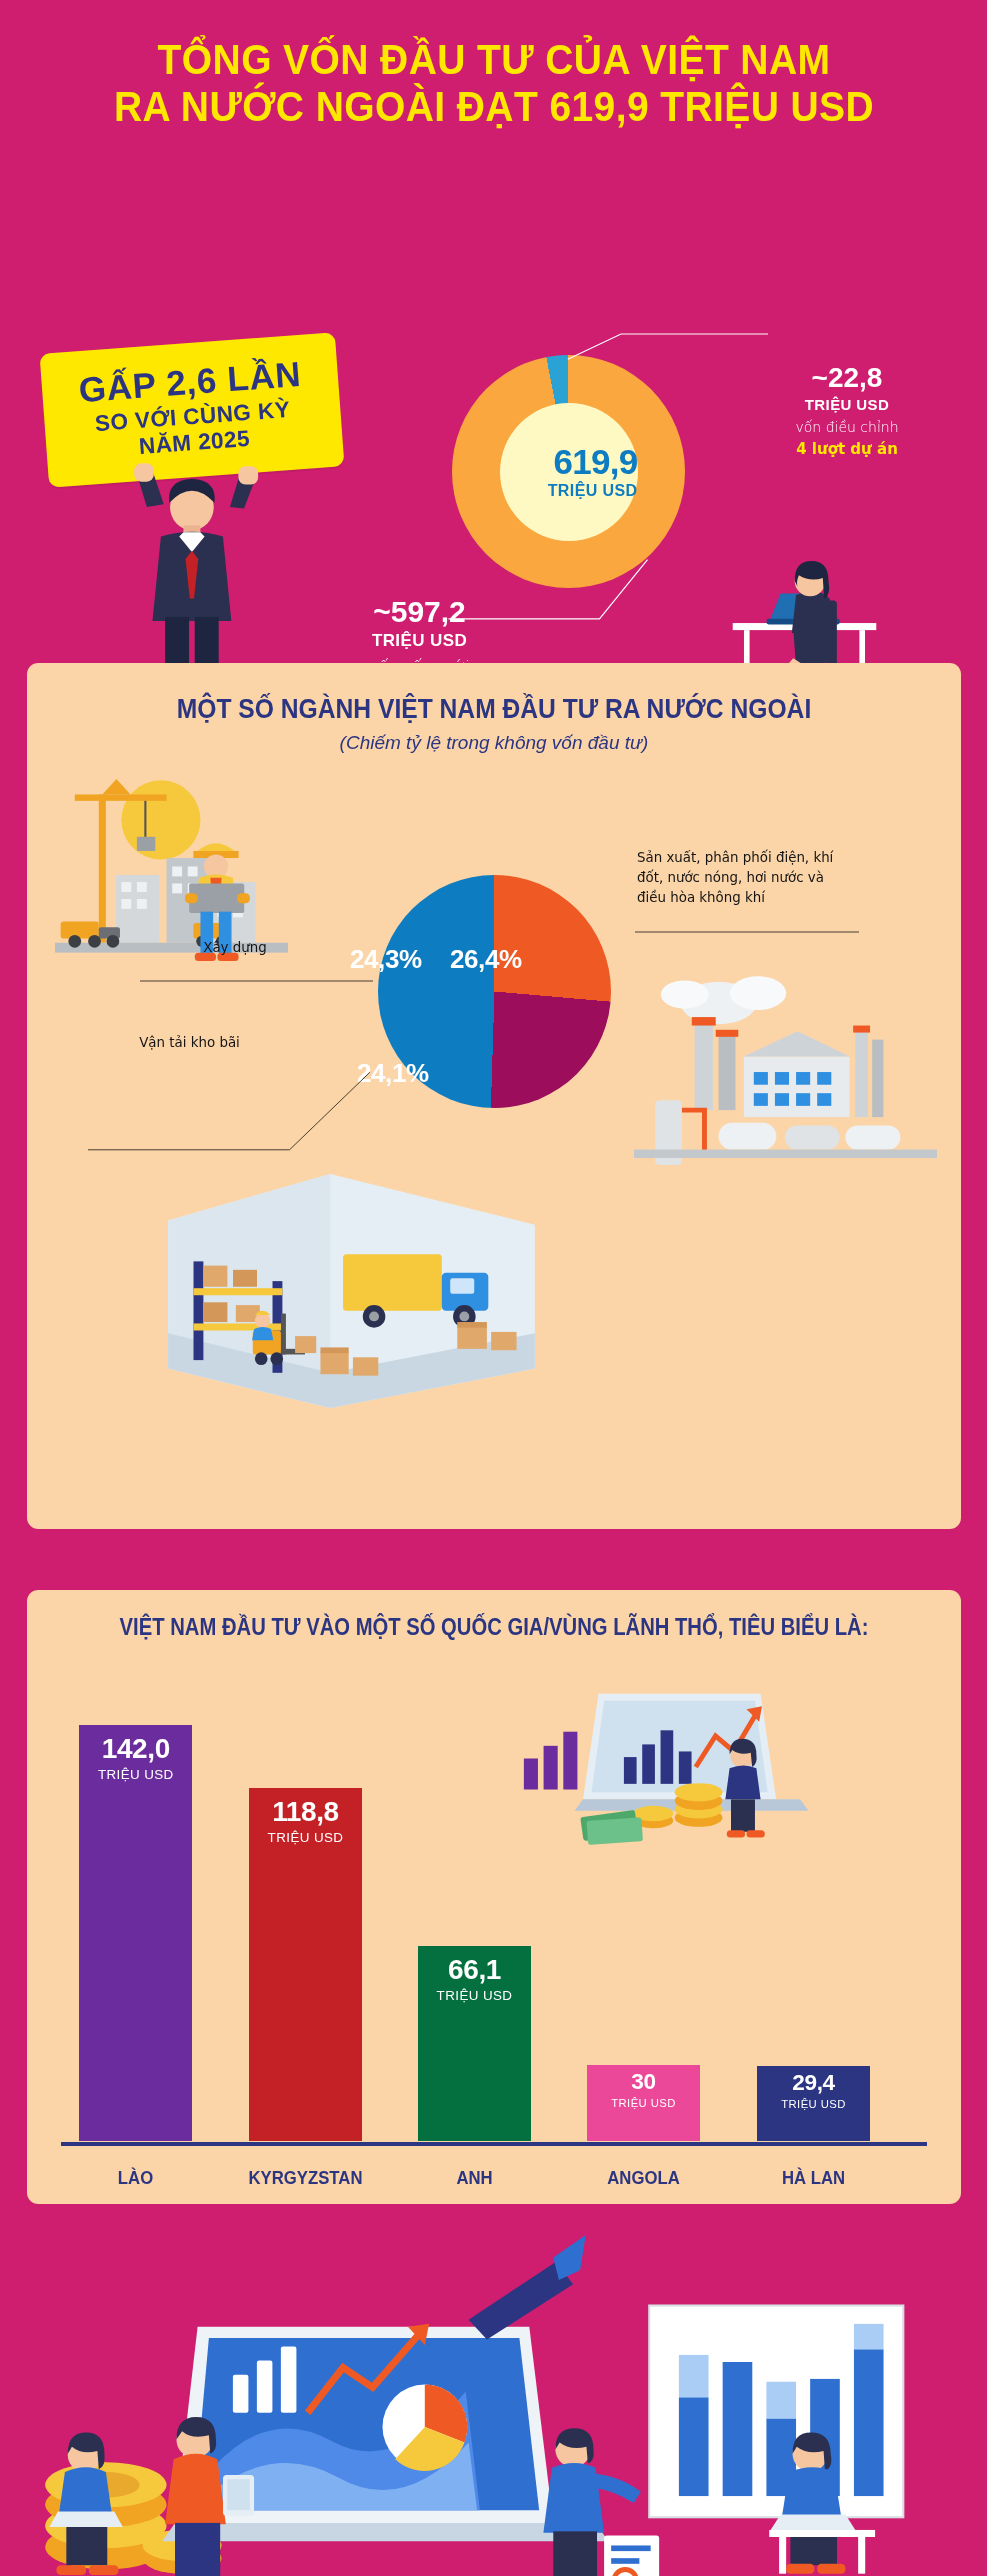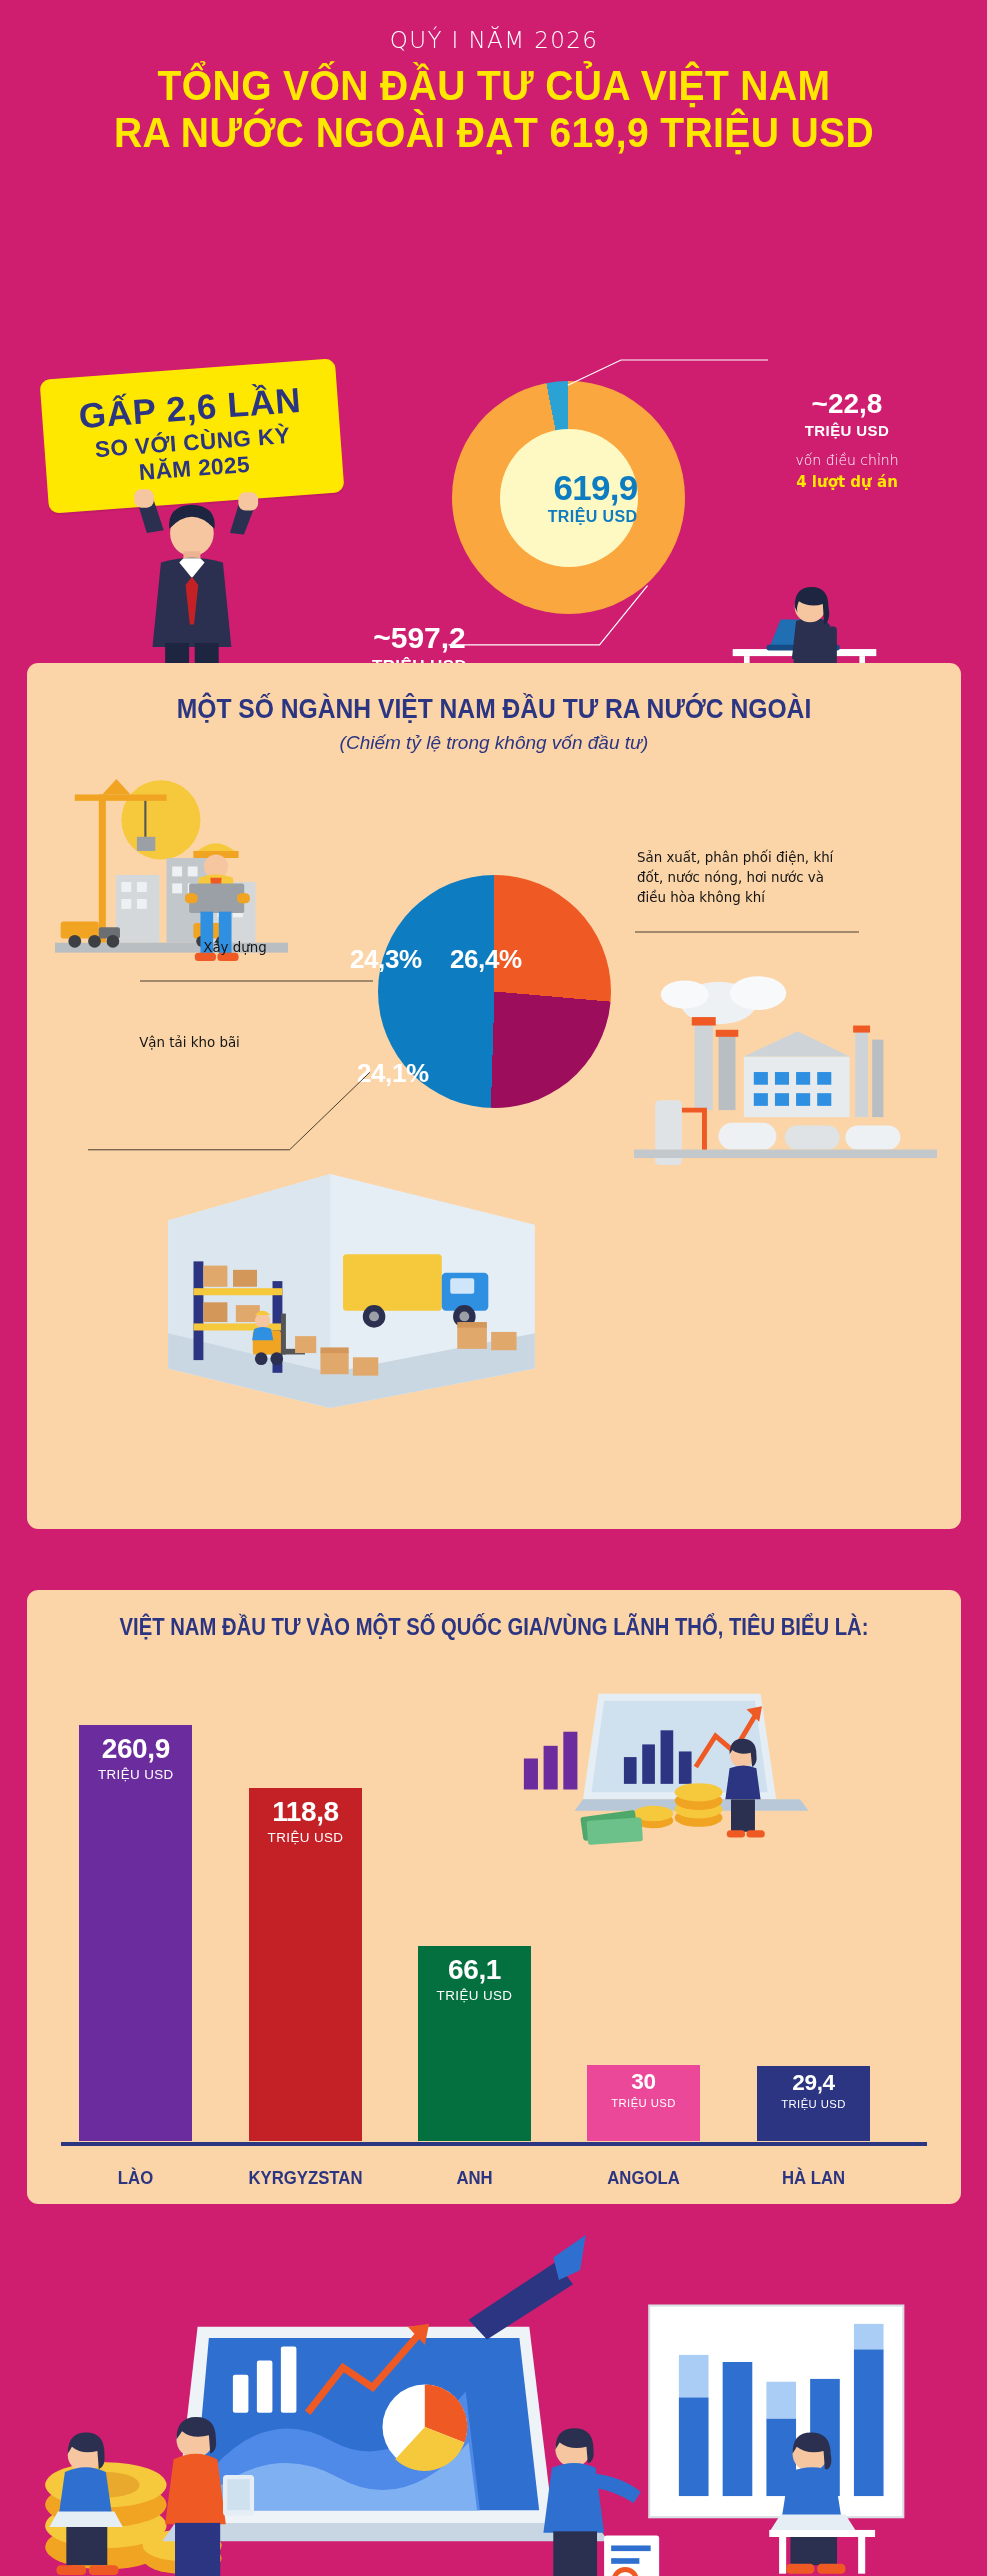--- a/index.html
+++ b/index.html
@@ -60,21 +60,21 @@
   .donut-val { font-size: 35px; font-weight: bold; line-height: 1; letter-spacing: -0.7px;}
   .donut-unit { font-size: 16px; font-weight: bold; letter-spacing: 0.4px; margin-top: 2.8px;}
 
   
   .cal-right { position: absolute; left: 741px; top: 233px; text-align: center; color: #fff; width: 212px;}
   .cal-left  { position: absolute; left: 303px;  top: 466px; text-align: center; color: #fff; width: 233px;}
   .cal-big { font-size: 30px; font-weight: bold; line-height: 1; letter-spacing: 0px;}
   .cal-big.sm { font-size: 28px; }
   .cal-unit { font-size: 17px; font-weight: bold; letter-spacing: 0.4px; margin-top: 3.5px;}
   .cal-unit.sm { font-size: 15px; }
-  .cal-desc { font-size: 16px; font-weight: 300; margin-top: 13px; font-family: "DejaVu Sans", sans-serif;}
+  .cal-desc { font-size: 16px; font-weight: 300; margin-top: 6px; font-family: "DejaVu Sans", sans-serif;}
   .cal-desc.sm { font-size: 14px; }
   .cal-count { font-size: 17.6px; font-weight: bold; color: #ffe800; margin-top: 8.5px; font-family:"DejaVu Sans",sans-serif;}
   .cal-count.sm { font-size: 15px; margin-top: 5.6px;}
 
   .leader { position: absolute; stroke: #fff; fill: none; stroke-width: 1.7px; }
 
   
   .woman-desk { position: absolute; left: 720px; top: 409px; width: 169px; height: 183px; }
 
   
@@ -134,21 +134,20 @@
     text-align: center; transform: scaleX(0.88); top: 12.7px;
   }
 
   
   .footer-ill { position: absolute; left: 0; top: 2215px; width: 988px; height: 361px; }
 </style>
 </head>
 <body>
 
 <div class="header">
-  <div class="kicker">QUÝ I NĂM 2026</div>
   <div class="headline">
     <div>TỔNG VỐN ĐẦU TƯ CỦA VIỆT NAM</div>
     <div>RA NƯỚC NGOÀI ĐẠT 619,9 TRIỆU USD</div>
   </div>
 </div>
 
 <div class="hero">
 
   <div class="sign">
     <div class="sign-l1">GẤP 2,6 LẦN</div>
@@ -447,21 +446,21 @@
     </g>
 
     <g>
       <rect x="96" y="206" width="78" height="34" rx="4" fill="#4ea86b" transform="rotate(-8 135 223)"></rect>
       <rect x="104" y="214" width="78" height="34" rx="4" fill="#6cc089" transform="rotate(-4 143 231)"></rect>
     </g>
   </svg>
 
   <div class="bars">
     <div class="bar" style="left:11.3px; width:113px; height:416px; background:#6b2d9e;">
-      <div class="bar-val">260,9</div>
+      <div class="bar-val">142,0</div>
       <div class="bar-unit">TRIỆU USD</div>
     </div>
     <div class="bar" style="left:181px; width:113px; height:353px; background:#c42127;">
       <div class="bar-val">118,8</div>
       <div class="bar-unit">TRIỆU USD</div>
     </div>
     <div class="bar" style="left:350px; width:113px; height:195px; background:#04703f;">
       <div class="bar-val">66,1</div>
       <div class="bar-unit">TRIỆU USD</div>
     </div>

